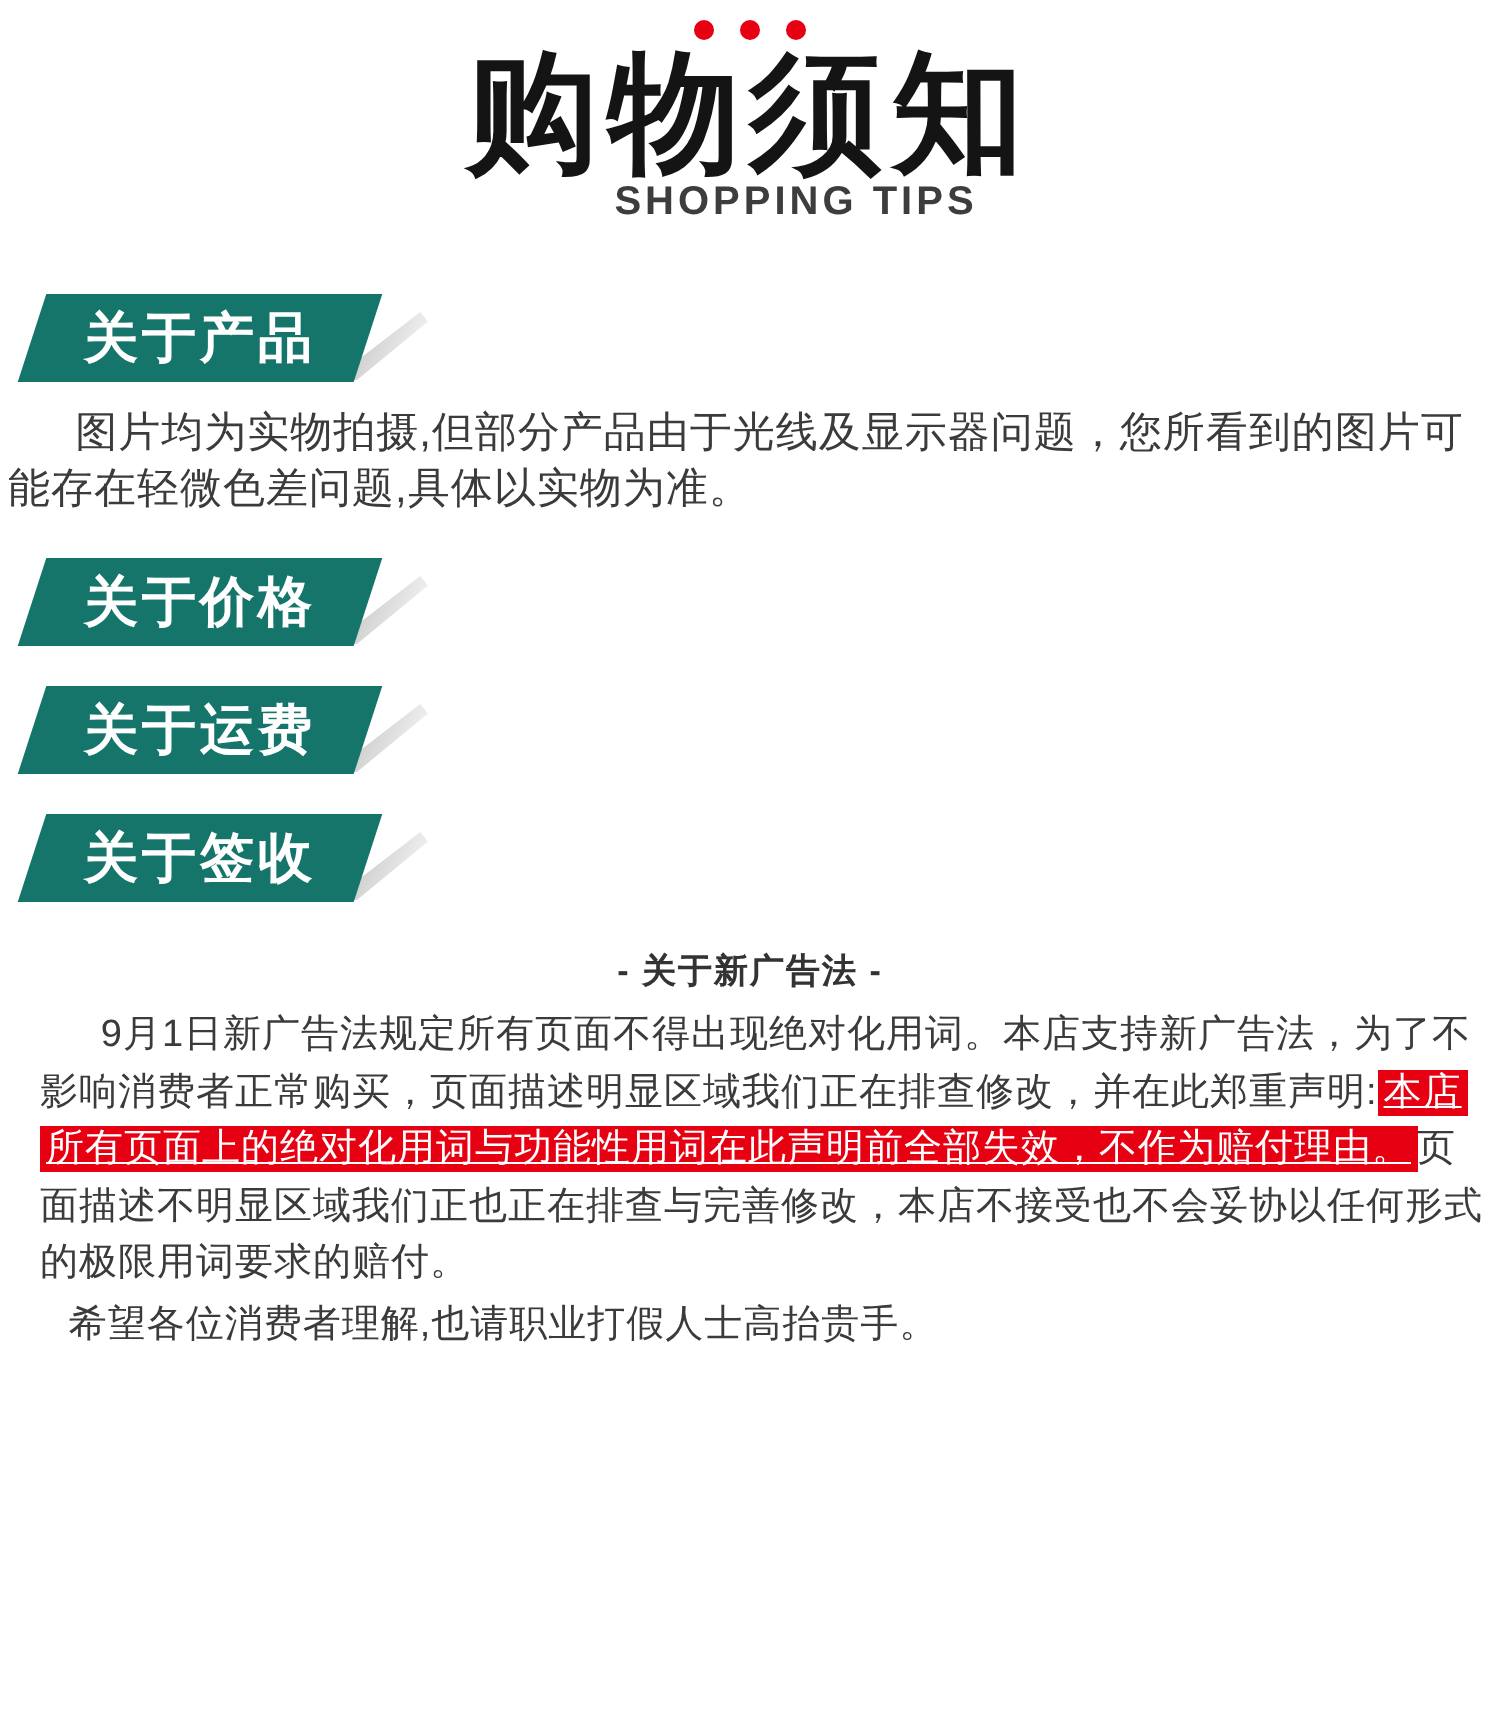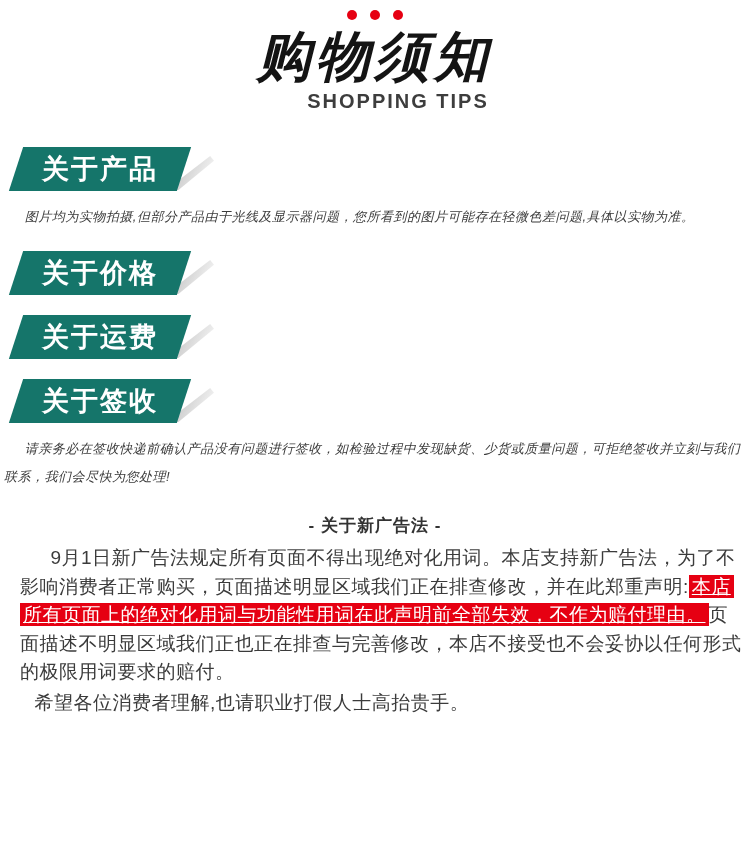--- a/index.html
+++ b/index.html
@@ -9,22 +9,22 @@
     font-family: "Liberation Sans", "DejaVu Sans", sans-serif;
     color: #3b3b3b;
   }
   .page { width: 750px; height: 860px; padding-top: 10px; box-sizing: border-box; }
 
   
   .title-block { text-align: center; }
   .dots { display: flex; justify-content: center; gap: 13px; height: 10px; }
   .dot { width: 10px; height: 10px; border-radius: 50%; background: #e60012; }
   .page-title {
-    margin: 8px 0 0 0; font-size: 54px; line-height: 56px;
-    font-weight: bold; color: #141414; letter-spacing: 5px; font-style: italic;
+    margin: 8px 0 0 0; font-size: 66px; line-height: 56px;
+    font-weight: bold; color: #141414; letter-spacing: 5px;
   }
   .page-subtitle {
     margin-top: 5px; font-size: 20px; line-height: 24px;
     font-weight: 600; color: #3d3d3d; letter-spacing: 2px; margin-left: 46px;
   }
 
   
   .sections { margin-top: 34px; }
   .section { margin-bottom: 20px; }
   .ribbon { position: relative; display: inline-block; margin-left: 16px; }
@@ -39,24 +39,23 @@
     font-weight: bold; letter-spacing: 2px; white-space: nowrap;
   }
   .ribbon-shadow {
     position: absolute; z-index: 1;
     right: -30px; bottom: 1px; width: 48px; height: 34px;
     background: linear-gradient(115deg, #b5b5b5 0%, #efefef 80%);
     clip-path: polygon(0 100%, 92% 0, 100% 14%, 26% 100%);
   }
   .body-text {
     margin: 12px 4px 0 4px;
-    font-size: 13px; line-height: 28px;
+    font-size: 21px; line-height: 28px;
     text-indent: 1.6em; color: #3b3b3b;
     letter-spacing: 0.5px;
-    font-style: italic;
   }
 
   
   .ad-law-heading {
     margin: 10px 0 0 0; text-align: center;
     font-size: 17px; line-height: 30px; font-weight: bold; color: #333333;
     letter-spacing: 1px;
   }
   .ad-law-text {
     margin: 3px 4px 0 20px;
@@ -122,21 +121,20 @@
       </div>
     </div>
 
     <div class="section">
       <div class="ribbon">
         <div class="ribbon-box">
           <span class="ribbon-text">关于签收</span>
         </div>
         <span class="ribbon-shadow"></span>
       </div>
-      <p class="body-text">请亲务必在签收快递前确认产品没有问题进行签收，如检验过程中发现缺货、少货或质量问题，可拒绝签收并立刻与我们联系，我们会尽快为您处理!</p>
     </div>
 
   </div>
 
   <div class="ad-law">
     <h2 class="ad-law-heading">- 关于新广告法 -</h2>
     <p class="ad-law-text"><span>9月1日新广告法规定所有页面不得出现绝对化用词。本店支持新广告法，为了不影响消费者正常购买，页面描述明显区域我们正在排查修改，并在此郑重声明:</span><span class="red-highlight">本店所有页面上的绝对化用词与功能性用词在此声明前全部失效，不作为赔付理由。</span><span>页面描述不明显区域我们正也正在排查与完善修改，本店不接受也不会妥协以任何形式的极限用词要求的赔付。</span></p>
     <p class="closing-text">希望各位消费者理解,也请职业打假人士高抬贵手。</p>
   </div>
 

